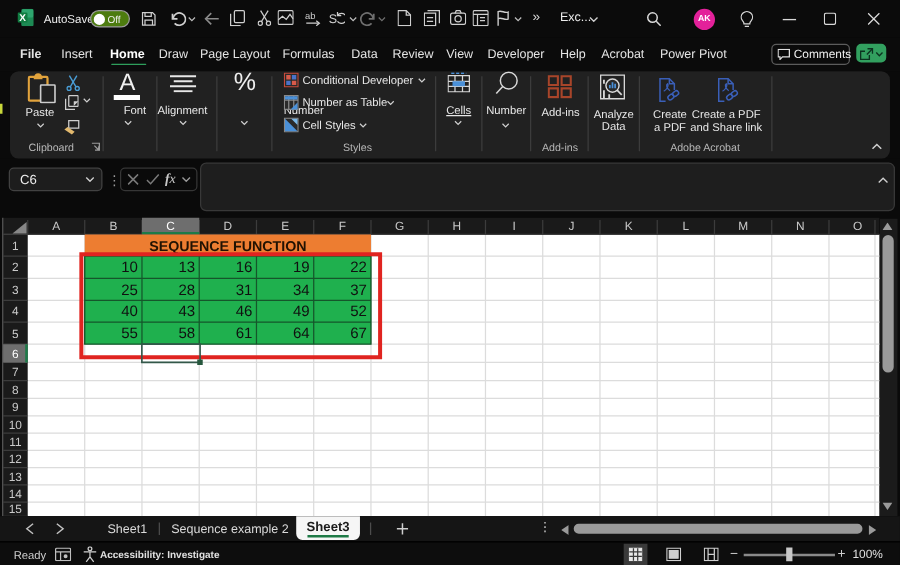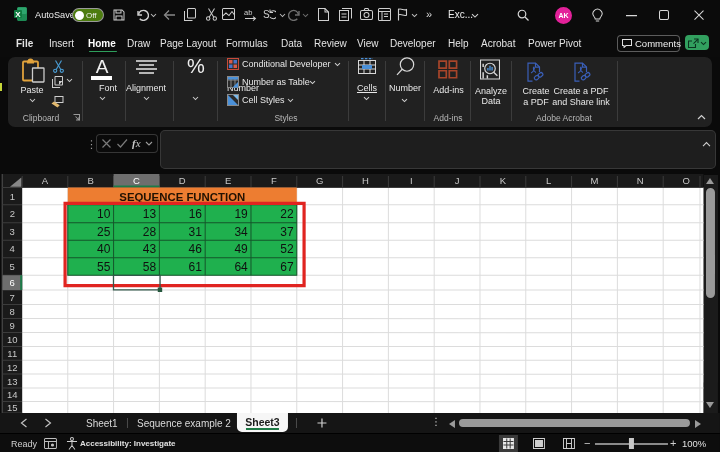--- a/index.html
+++ b/index.html
@@ -349,20 +349,26 @@
 
   <svg class="abs" style="left:697px;top:114px" width="9" height="6" viewBox="0 0 9 6" fill="none" stroke="#cfcfcf" stroke-width="1.2">
       <path d="M1 5 L4.5 1.5 L8 5"></path>
     </svg>
 
   <div class="abs" style="left:0;top:83px;width:2px;height:8px;background:#c8d83a;"></div>
 </div>
 
 <div class="abs" id="fbar" style="left:0;top:127px;width:720px;height:47px;background:#0a0a0a;">
 
+  <div class="abs" style="left:7px;top:7px;width:73px;height:17px;background:#1d1d1d;border:1px solid #424242;border-radius:4px;">
+    <div class="abs" style="left:8px;top:3px;font-size:10.5px;color:#f0f0f0;">C6</div>
+    <svg class="abs" style="left:60px;top:6px" width="8" height="5" viewBox="0 0 8 5" fill="none" stroke="#cfcfcf" stroke-width="1.1">
+        <path d="M1 1 l3 3 L7 1"></path>
+      </svg>
+  </div>
   <div class="abs" style="left:86px;top:11px;font-size:11px;color:#9a9a9a;">⋮</div>
 
   <div class="abs" style="left:96px;top:7px;width:60px;height:17px;border:1px solid #363636;border-radius:4px;">
     <svg class="abs" style="left:5px;top:4px" width="9" height="9" viewBox="0 0 9 9" fill="none" stroke="#7a7a7a" stroke-width="1.2">
         <path d="M0.5 0.5 L8.5 8.5 M8.5 0.5 L0.5 8.5"></path>
       </svg>
     <svg class="abs" style="left:20px;top:4px" width="11" height="9" viewBox="0 0 11 9" fill="none" stroke="#7a7a7a" stroke-width="1.2">
         <path d="M0.5 5 L3.5 8 L10 0.5"></path>
       </svg>
     <div class="abs" style="left:35px;top:2px;font-size:11px;color:#c8c8c8;font-style:italic;font-family:'Liberation Serif',serif;"><b>f</b>x</div>

